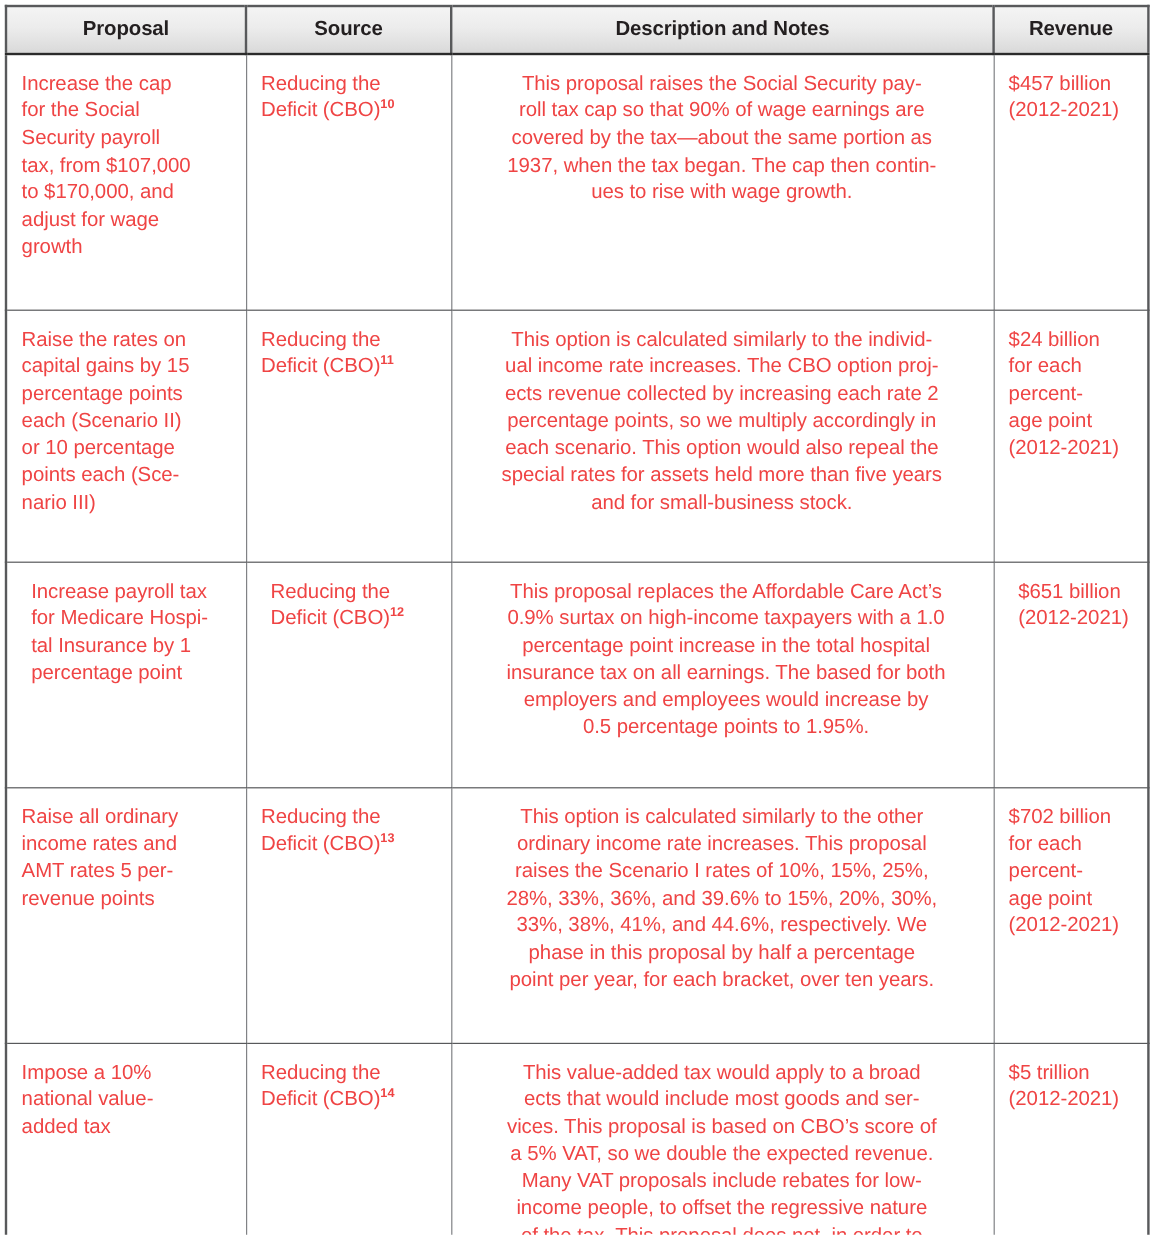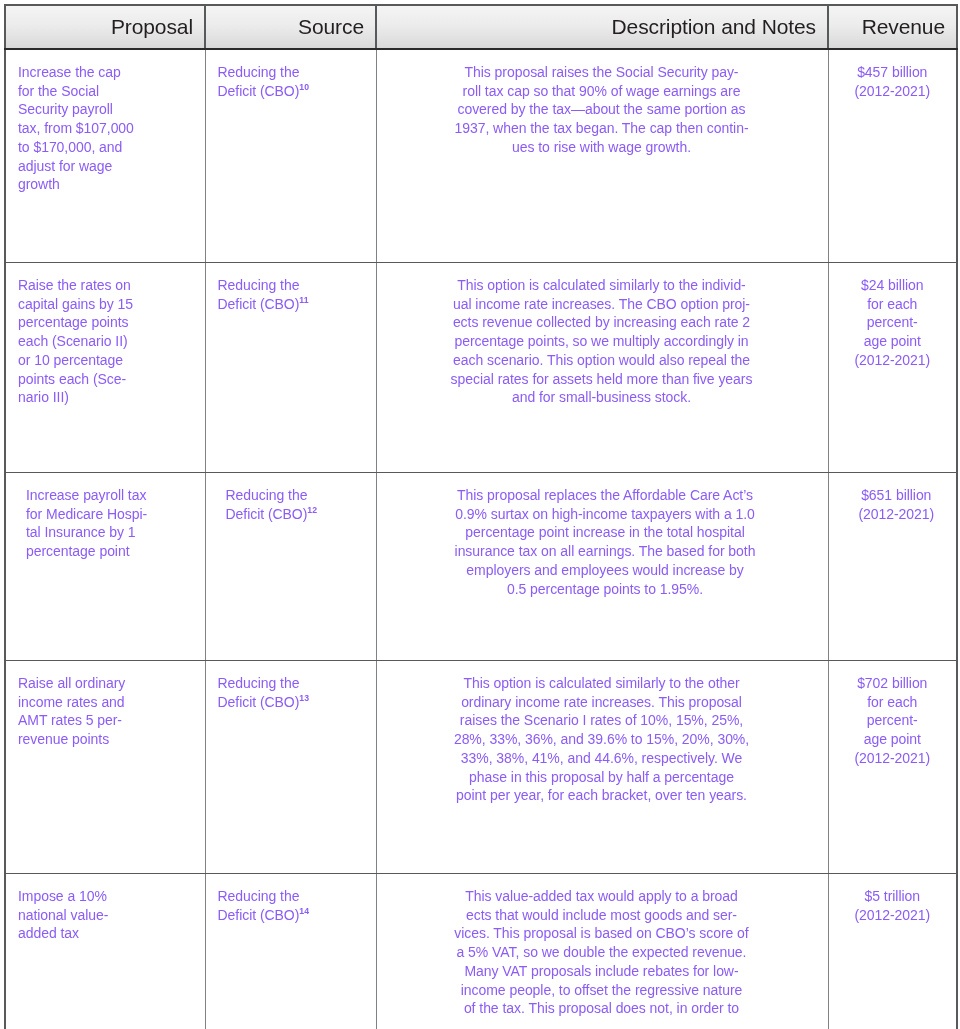--- a/index.html
+++ b/index.html
@@ -32,47 +32,47 @@
   table.proposal-table col.c-proposal   { width: 200px; }
   table.proposal-table col.c-source     { width: 171px; }
   table.proposal-table col.c-desc       { width: 452px; }
   table.proposal-table col.c-revenue    { width: 129px; }
 
   thead th {
     background: linear-gradient(to bottom, #f4f4f4 0%, #ececec 45%, #e2e2e2 75%, #d9d9d9 100%);
     border-right: 2px solid #58595b;
     border-bottom: 2px solid #2b2b2b;
     padding: 9px 11px 10px 11px;
-    text-align: right;
+    text-align: center;
     vertical-align: middle;
-    font-size: 21px;
-    font-weight: normal;
+    font-size: 17px;
+    font-weight: bold;
     color: #231f20;
     letter-spacing: -0.1px;
     line-height: 1.1;
   }
   thead th:last-child { border-right: none; }
 
   tbody td {
     border-right: 1.5px solid #808285;
     border-bottom: 1.5px solid #58595b;
     padding: 13px 12px 14px 12px;
     vertical-align: top;
-    font-size: 14px;
+    font-size: 17px;
     line-height: 1.335;
-    color: #8b5cf6;
+    color: #ef4444;
     letter-spacing: -0.05px;
   }
   tbody td:last-child { border-right: none; }
   tbody tr:last-child td { border-bottom: none; }
 
   td.cell-proposal { min-height: 100px; }
   td.cell-source   { white-space: pre-line; }
   td.cell-desc     { padding-left: 13px; padding-right: 14px; text-align: center; }
-  td.cell-revenue  { padding-left: 12px; text-align: center; }
+  td.cell-revenue  { padding-left: 12px; }
 
   .cell-lines { display: block; }
   .cell-lines .ln { display: block; white-space: pre; }
 
   sup.footnote-marker {
     font-size: 0.62em;
     vertical-align: super;
     line-height: 0;
     font-weight: bold;
     letter-spacing: 0;

